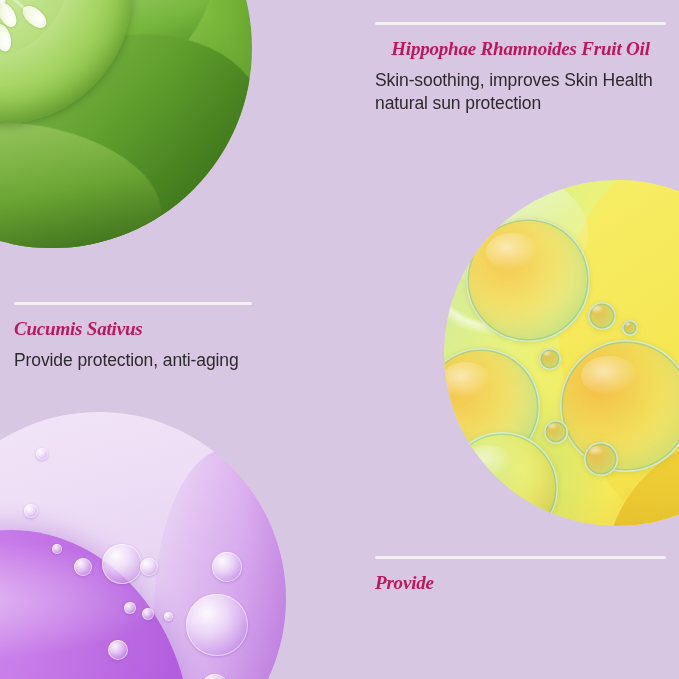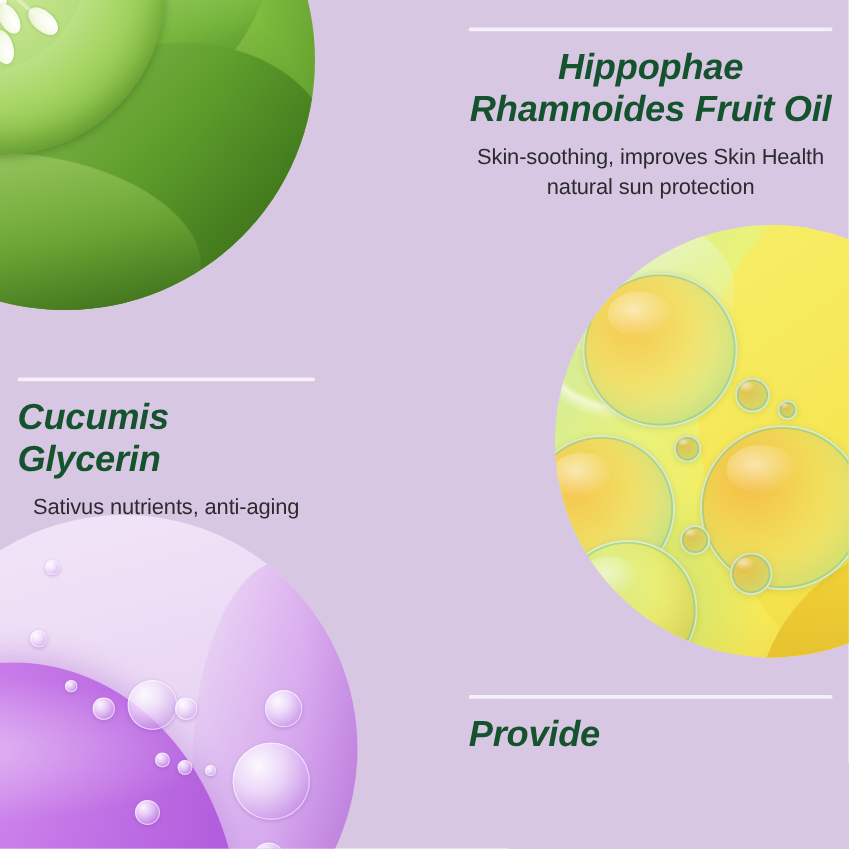--- a/index.html
+++ b/index.html
@@ -242,36 +242,35 @@
   
   .text-block { position: absolute; }
   .divider {
     height: 3px;
     background: #f5f0f8;
     border-radius: 2px;
     margin-bottom: 13px;
   }
   .ingredient-title {
     margin: 0 0 9px 0;
-    font-family: Liberation Sans, sans-serif;
+    font-family: Liberation Serif, serif;
     font-style: italic;
     font-weight: bold;
-    font-size: 29px;
+    font-size: 19px;
     line-height: 1.16;
     letter-spacing: -0.2px;
-    color: #14532d;
+    color: #be185d;
   }
   .ingredient-desc {
     margin: 0;
     font-family: "Liberation Sans", sans-serif;
     font-size: 17.5px;
     line-height: 1.33;
     color: #2c2a2e;
     letter-spacing: -0.1px;
-    text-align: center;
   }
 
   #block-hippophae { left: 375px; top: 22px; width: 291px; }
   #block-hippophae .ingredient-title { text-align: center; }
 
   #block-cucumis   { left: 14px;  top: 302px; width: 238px; }
 
   #block-glycerin  { left: 375px; top: 556px; width: 291px; }
 </style>
 </head>
@@ -339,22 +338,22 @@
   </div>
 
   <div class="text-block" id="block-hippophae">
     <div class="divider"></div>
     <h2 class="ingredient-title">Hippophae Rhamnoides Fruit Oil</h2>
     <p class="ingredient-desc">Skin-soothing, improves Skin Health natural sun protection</p>
   </div>
 
   <div class="text-block" id="block-cucumis">
     <div class="divider"></div>
-    <h2 class="ingredient-title">Cucumis Glycerin</h2>
-    <p class="ingredient-desc">Sativus nutrients, anti-aging</p>
+    <h2 class="ingredient-title">Cucumis Sativus</h2>
+    <p class="ingredient-desc">Provide protection, anti-aging</p>
   </div>
 
   <div class="text-block" id="block-glycerin">
     <div class="divider"></div>
     <h2 class="ingredient-title">Provide</h2>
   </div>
 
 </div>
 
 </body></html>

